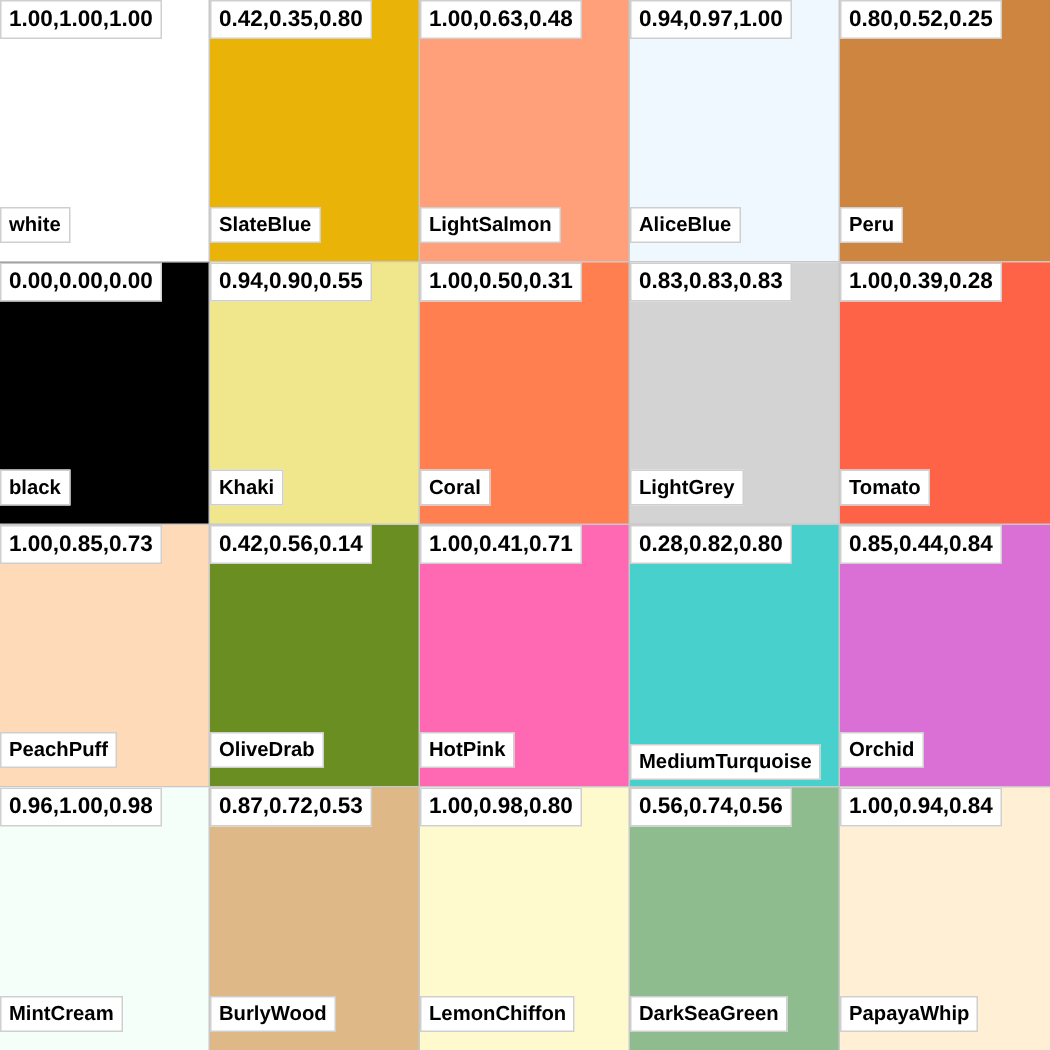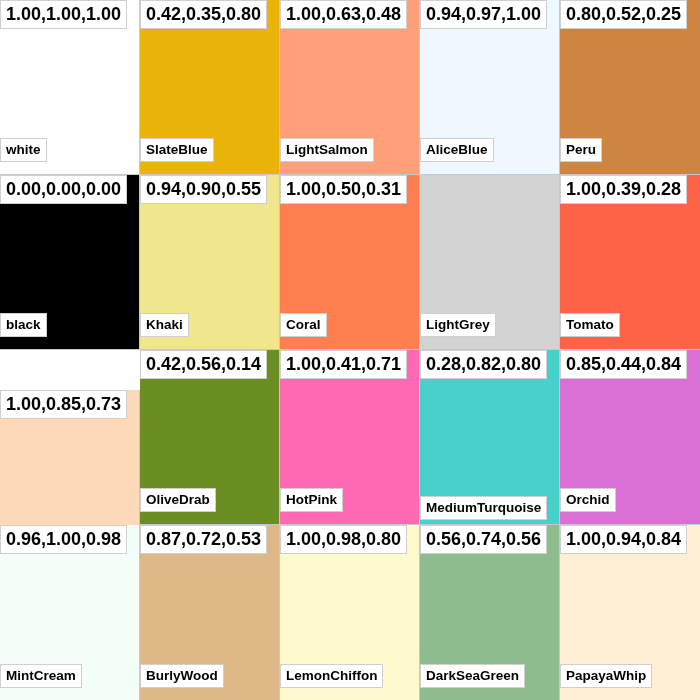--- a/index.html
+++ b/index.html
@@ -44,21 +44,21 @@
     border: 1px solid #cfcfcf;
     box-sizing: border-box;
     color: #000000;
     font-family: "Liberation Sans", sans-serif;
     font-weight: bold;
     white-space: nowrap;
     line-height: 1;
   }
   .tag-rgb {
     top: 0;
-    font-size: 18px;
+    font-size: 15px;
     padding: 4px 5px 5px 5px;
   }
   .tag-name {
     bottom: 12px;
     font-size: 13.5px;
     padding: 4px 5px 5px 5px;
   }
   .tag-name.raised {
     bottom: 4px;
   }
@@ -93,27 +93,28 @@
     </div>
     <div class="swatch" style="background: rgb(240, 230, 140);">
       <span class="tag tag-rgb">0.94,0.90,0.55</span>
       <span class="tag tag-name">Khaki</span>
     </div>
     <div class="swatch" style="background: rgb(255, 127, 80);">
       <span class="tag tag-rgb">1.00,0.50,0.31</span>
       <span class="tag tag-name">Coral</span>
     </div>
     <div class="swatch" style="background: rgb(211, 211, 211);">
+      <span class="tag tag-rgb">0.83,0.83,0.83</span>
       <span class="tag tag-name">LightGrey</span>
     </div>
     <div class="swatch col-last" style="background: rgb(255, 99, 71);">
       <span class="tag tag-rgb">1.00,0.39,0.28</span>
       <span class="tag tag-name">Tomato</span>
     </div>
-    <div class="swatch" style="background: rgb(255, 218, 185); margin-top: 40px;">
+    <div class="swatch" style="background: rgb(255, 218, 185);">
       <span class="tag tag-rgb">1.00,0.85,0.73</span>
       <span class="tag tag-name">PeachPuff</span>
     </div>
     <div class="swatch" style="background: rgb(107, 142, 35);">
       <span class="tag tag-rgb">0.42,0.56,0.14</span>
       <span class="tag tag-name">OliveDrab</span>
     </div>
     <div class="swatch" style="background: rgb(255, 105, 180);">
       <span class="tag tag-rgb">1.00,0.41,0.71</span>
       <span class="tag tag-name">HotPink</span>

